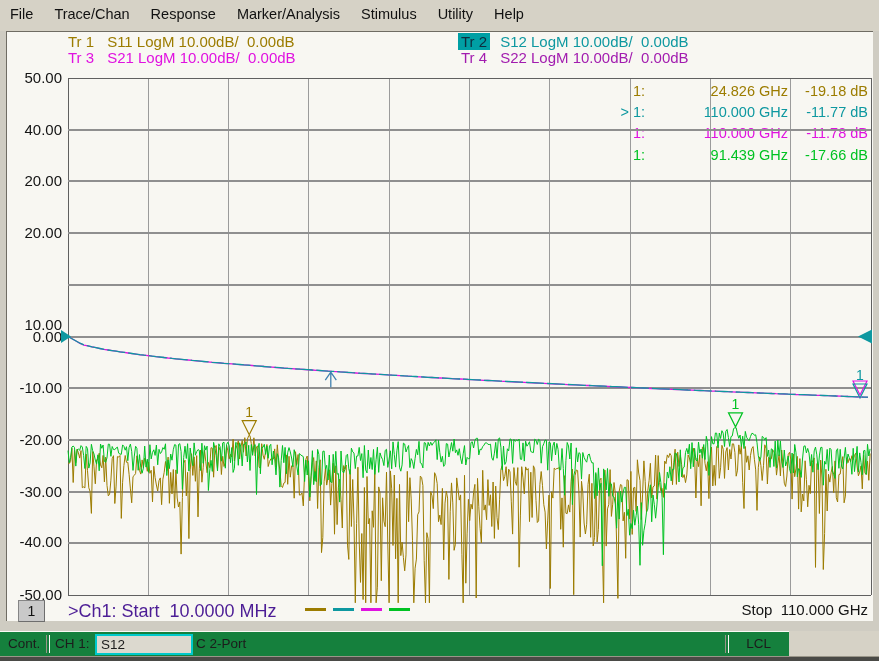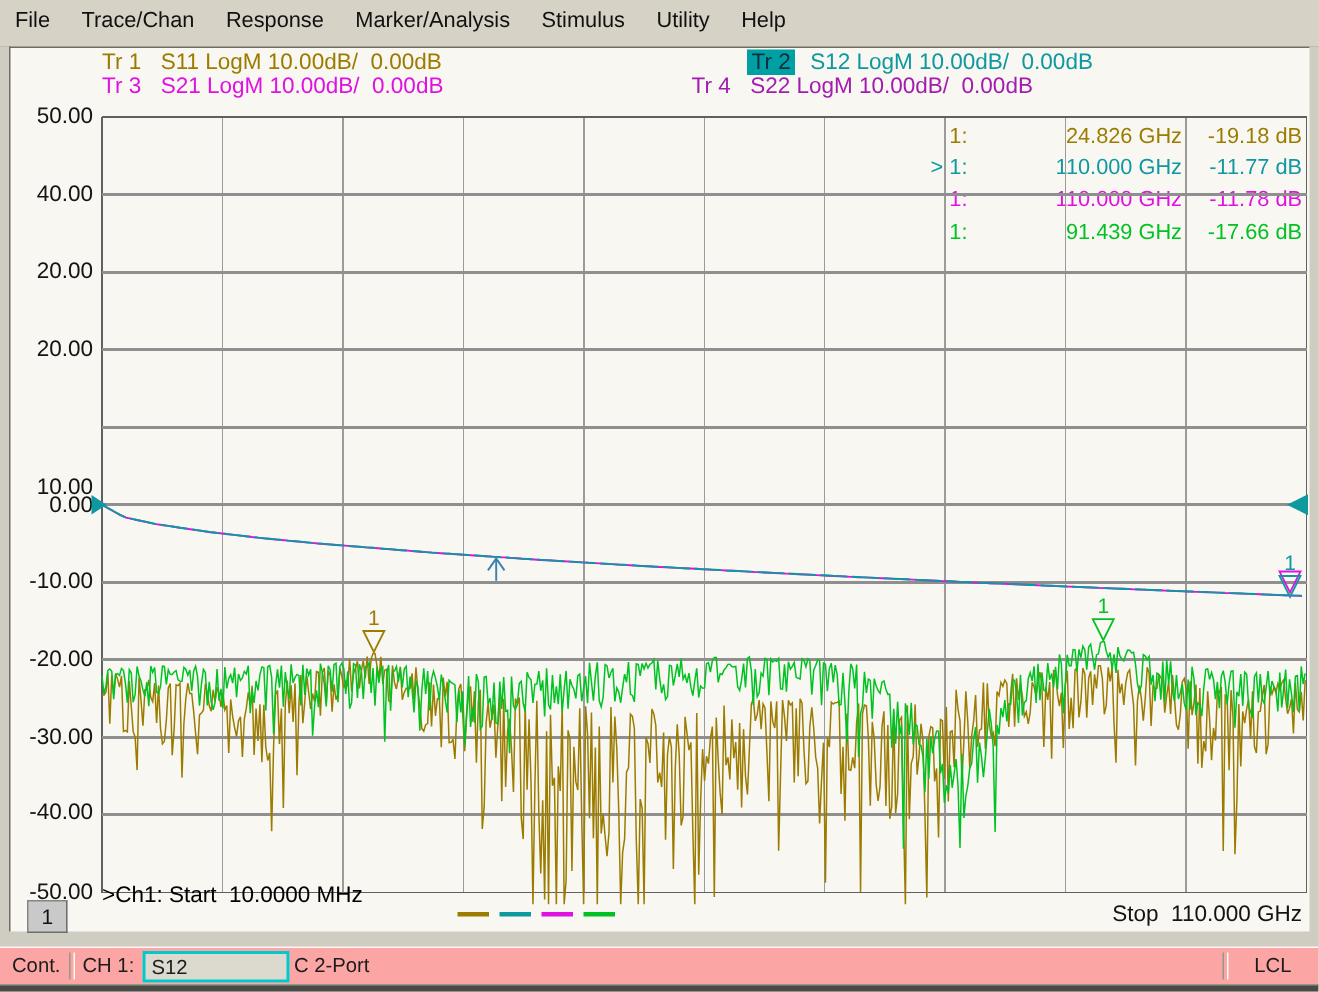--- a/index.html
+++ b/index.html
@@ -11,42 +11,42 @@
   .menu-divider{position:absolute;left:0;top:27px;width:879px;height:4px;background:#d6d2c6;
     border-bottom:1px solid #8a8679;}
   
   .screen-frame{position:absolute;left:0;top:31px;width:879px;height:600px;background:#cfccc2;}
   .screen{position:absolute;left:6px;top:31px;width:866px;height:589px;background:#f8f7f2;
     border-top:1px solid #6f6c63;border-left:1px solid #6f6c63;}
   
   .legend{position:absolute;height:16px;font-size:15px;white-space:pre;display:flex;align-items:center;}
   .legend .tid{padding:0 3px;}
   .legend .tdesc{padding-left:10px;text-align:center;}
-  .tid.active{background:#009fa4;color:#0e2d3e;margin-left:40px;}
+  .tid.active{background:#009fa4;color:#0e2d3e;}
   .c0{color:#9c7c00}.c1{color:#0e98a0}.c2{color:#e012e0}.c3{color:#a21caf}
   .lg1{left:65px;top:33px}.lg2{left:458px;top:33px}.lg3{left:65px;top:49px}.lg4{left:458px;top:49px}
   
   .ytick{position:absolute;width:58px;text-align:right;font-size:15px;color:#141414;height:18px;line-height:18px;}
   
   #marker-readout{position:absolute;left:520px;top:80px;width:348px;}
   .mk-row{display:grid;grid-template-columns:125px 143px 80px;height:21.3px;font-size:14.5px;align-items:center;}
   .mk-row span{text-align:right;white-space:pre;}
   
   #plot-svg{position:absolute;left:0;top:0;pointer-events:none;}
   #plot-svg text{font-family:"Liberation Sans","DejaVu Sans",sans-serif;}
   
   .ch-btn{position:absolute;left:18px;top:600px;width:25px;height:20px;background:#c9c9c9;
     border:1px solid #858585;border-right-color:#6e6e6e;border-bottom-color:#6e6e6e;
     text-align:center;font-size:14px;line-height:20px;color:#111;}
-  .start-label{position:absolute;left:68px;top:588px;font-size:15px;color:#000000;white-space:pre;}
+  .start-label{position:absolute;left:68px;top:601px;font-size:18px;color:#4c1d95;white-space:pre;}
   .stop-label{position:absolute;right:11px;top:601px;font-size:15px;color:#141414;white-space:pre;}
   .dash-key{position:absolute;left:305px;top:608px;display:flex;gap:7px;}
   .dash-key i{display:block;width:21px;height:3px;}
   
-  .status-bar{position:absolute;left:0;top:631px;width:879px;height:24px;background:#fca5a5;
+  .status-bar{position:absolute;left:0;top:631px;width:789px;height:24px;background:#15803d;
     border-top:1px solid #fbfaf6;font-size:13.5px;color:#1c1c1c;}
   .status-bar .sb{position:absolute;top:4px;}
   .sb-cont{left:8px}.sb-ch{left:55px}.sb-cal{left:196px}.sb-lcl{right:18px}
   .meas-box{position:absolute;left:95px;top:2px;width:90px;height:17px;border:2px solid #00c9cc;
     background:#dcd9cf;padding-left:4px;line-height:17px;font-size:13.5px;}
   .sb-sep{position:absolute;top:3px;width:2px;height:18px;border-left:1px solid #9a9689;border-right:1px solid #fbfaf6;}
   .bottom-strip{position:absolute;left:0;top:656px;width:879px;height:5px;background:#4a4a46;border-top:1px solid #9a9689;}
 </style>
 </head>
 <body>

